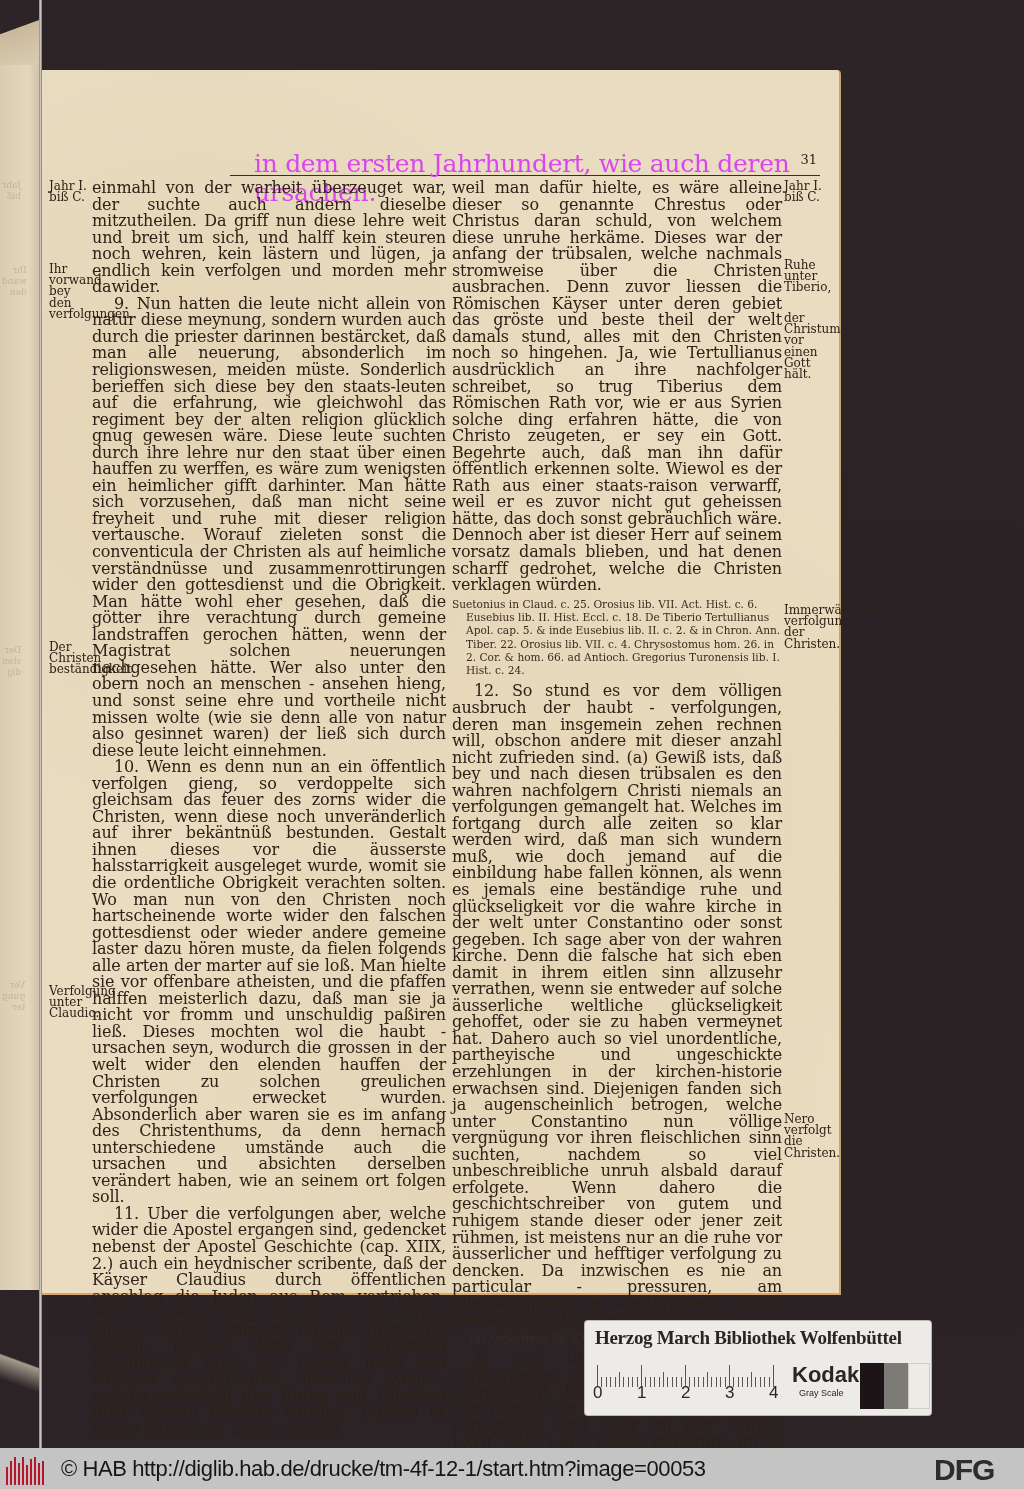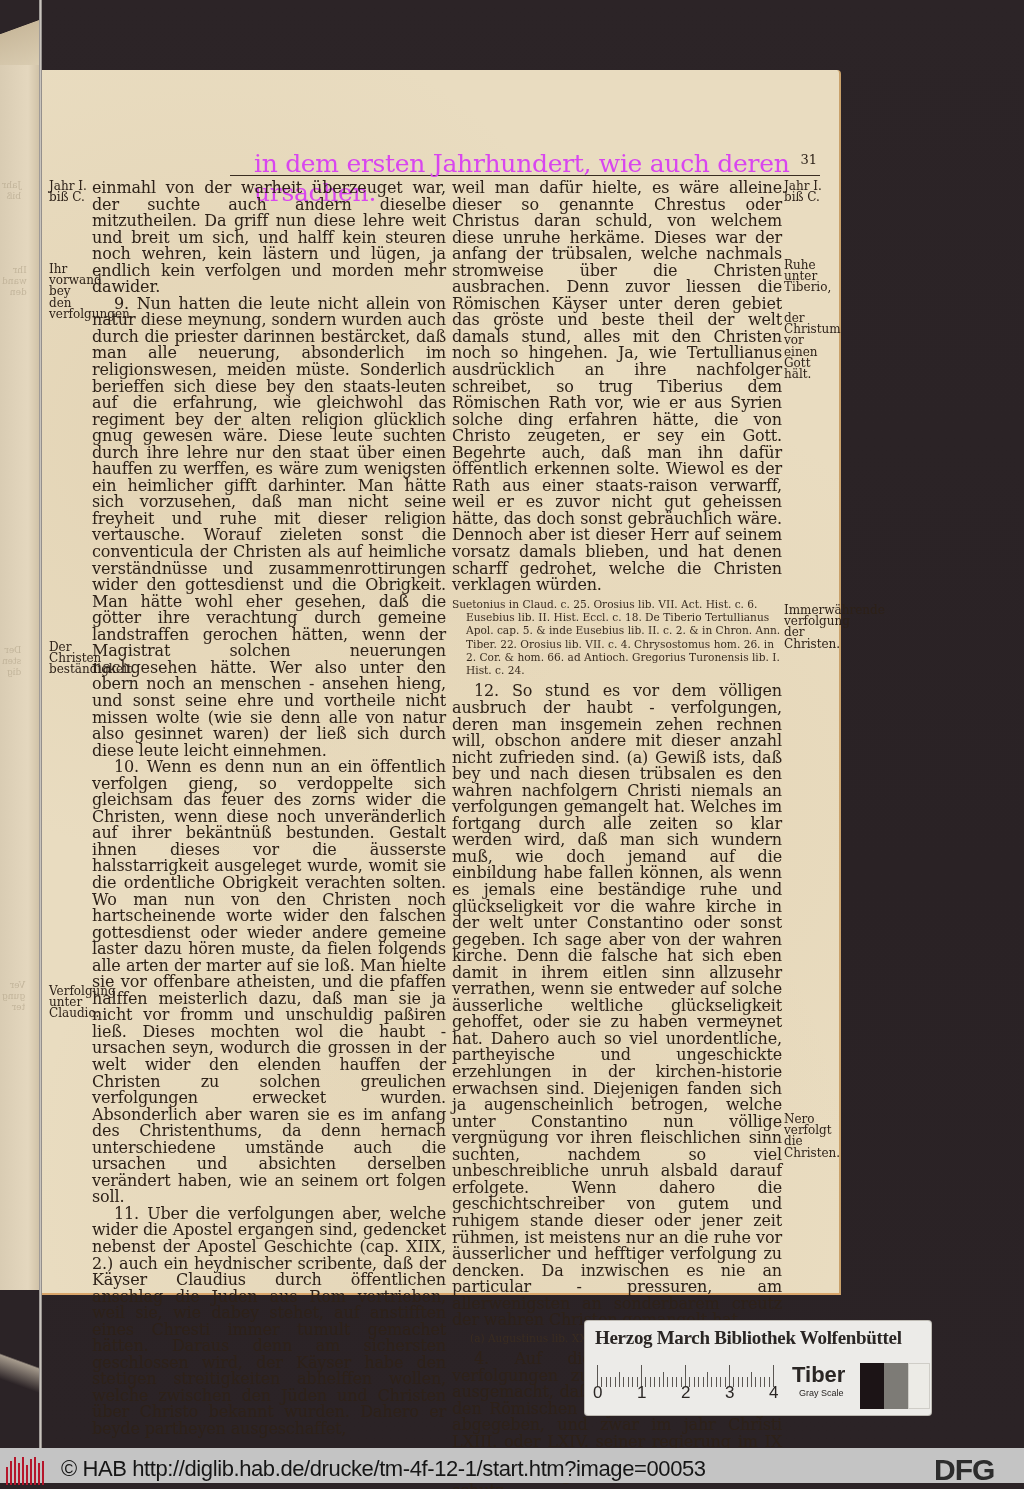--- a/index.html
+++ b/index.html
@@ -91,21 +91,21 @@
   .kodak {
     position: absolute; left: 207px; top: 41px; font-size: 22px; font-weight: bold;
     color: #2a2624; font-family: "Liberation Sans", sans-serif;
   }
   .kodak-sub {
     position: absolute; left: 214px; top: 67px; font-size: 9px; color: #2a2624;
     font-family: "Liberation Sans", sans-serif;
   }
   .swatch { position: absolute; top: 42px; height: 46px; }
   .footer {
-    position: absolute; left: 0; top: 1448px; width: 1024px; height: 35px;
+    position: absolute; left: 0; top: 1448px; width: 1024px; height: 41px;
     background: #c4c4c4;
   }
   .hab-logo { position: absolute; left: 6px; top: 7px; width: 40px; height: 30px; }
   .hab-bar { position: absolute; bottom: 0; width: 2px; background: #b5162b; }
   .footer-text {
     position: absolute; left: 61px; top: 8px; font-size: 22px; color: #161616;
     font-family: "Liberation Sans", sans-serif; letter-spacing: -.4px;
   }
   .dfg {
     position: absolute; left: 934px; top: 5px; font-size: 30px; font-weight: bold;
@@ -205,21 +205,21 @@
     <div class="tick" style="left:171.6px;height:10px"></div>
     <div class="tick" style="left:176px;height:22px"></div>
   </div>
   <div class="ruler-labels">
     <span class="ruler-label" style="left:0">0</span>
     <span class="ruler-label" style="left:44px">1</span>
     <span class="ruler-label" style="left:88px">2</span>
     <span class="ruler-label" style="left:132px">3</span>
     <span class="ruler-label" style="left:176px">4</span>
   </div>
-  <div class="kodak">Tiber</div>
+  <div class="kodak">Kodak</div>
   <div class="kodak-sub">Gray Scale</div>
   <div class="swatch" style="left:275px;width:24px;background:#1c1416"></div>
   <div class="swatch" style="left:299px;width:24px;background:#7d7b76"></div>
   <div class="swatch" style="left:323px;width:22px;background:#ecebe6;box-shadow:inset 0 0 0 1px #cfcdc7"></div>
 </div>
 
 <div class="footer">
   <div class="hab-logo">
     <div class="hab-bar" style="left:0;height:18px"></div>
     <div class="hab-bar" style="left:4px;height:24px"></div>

